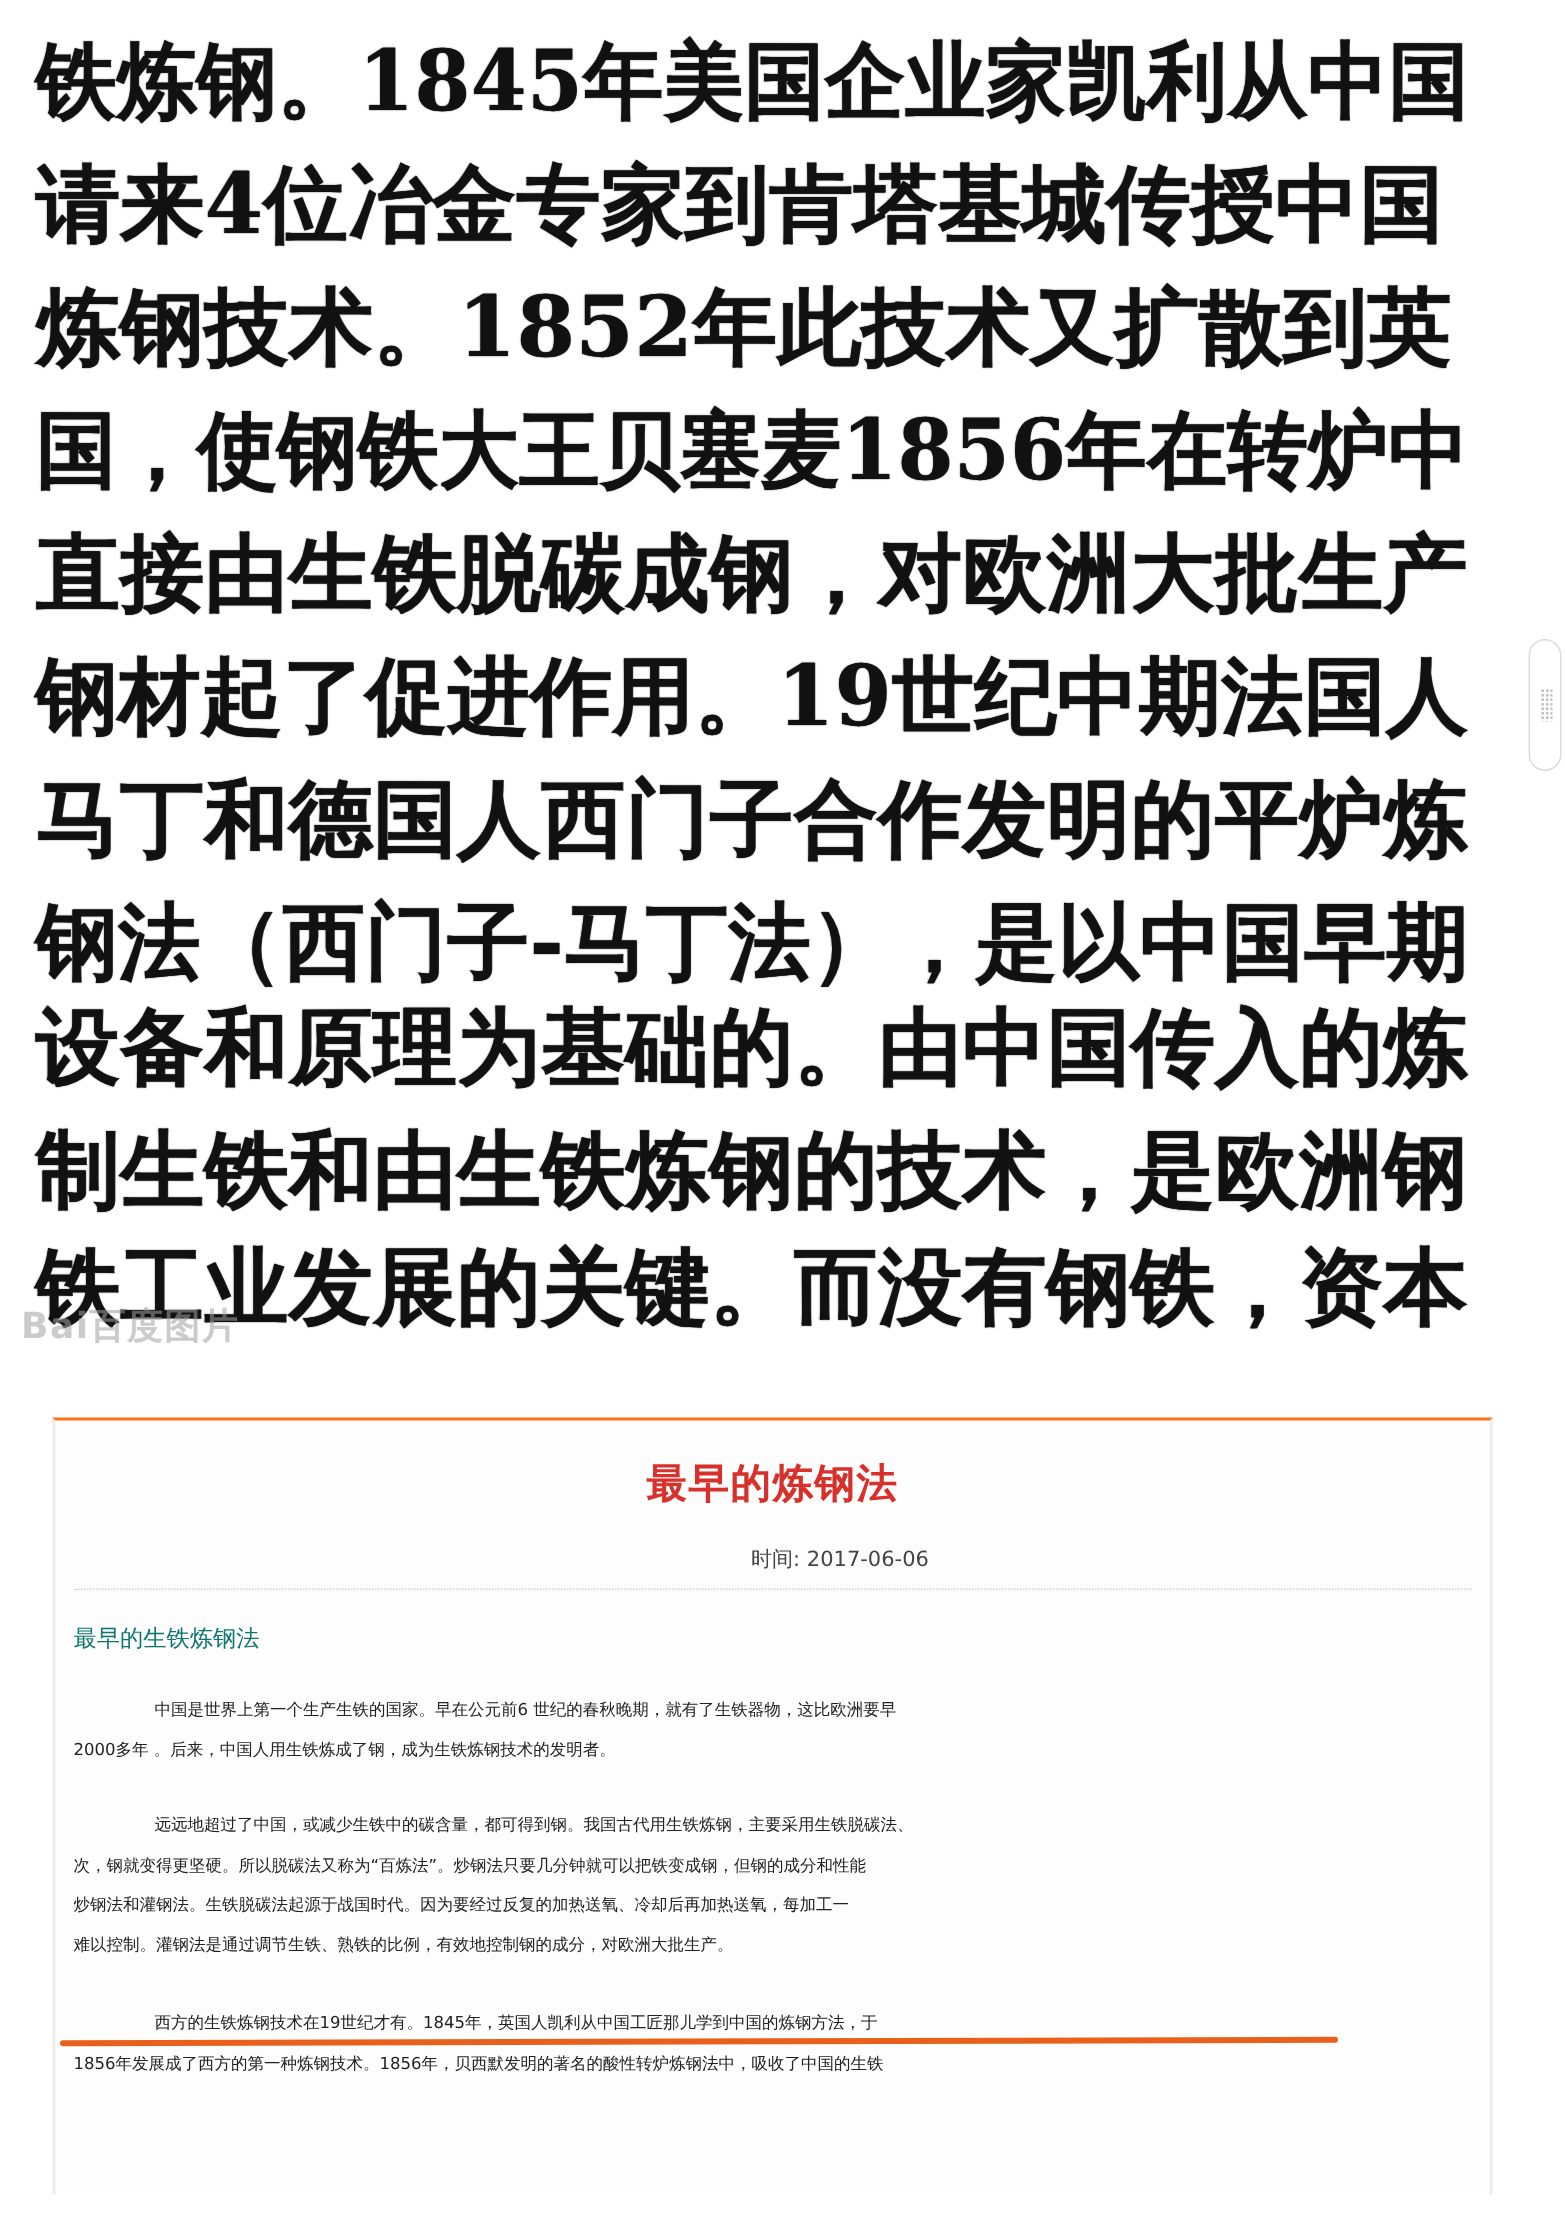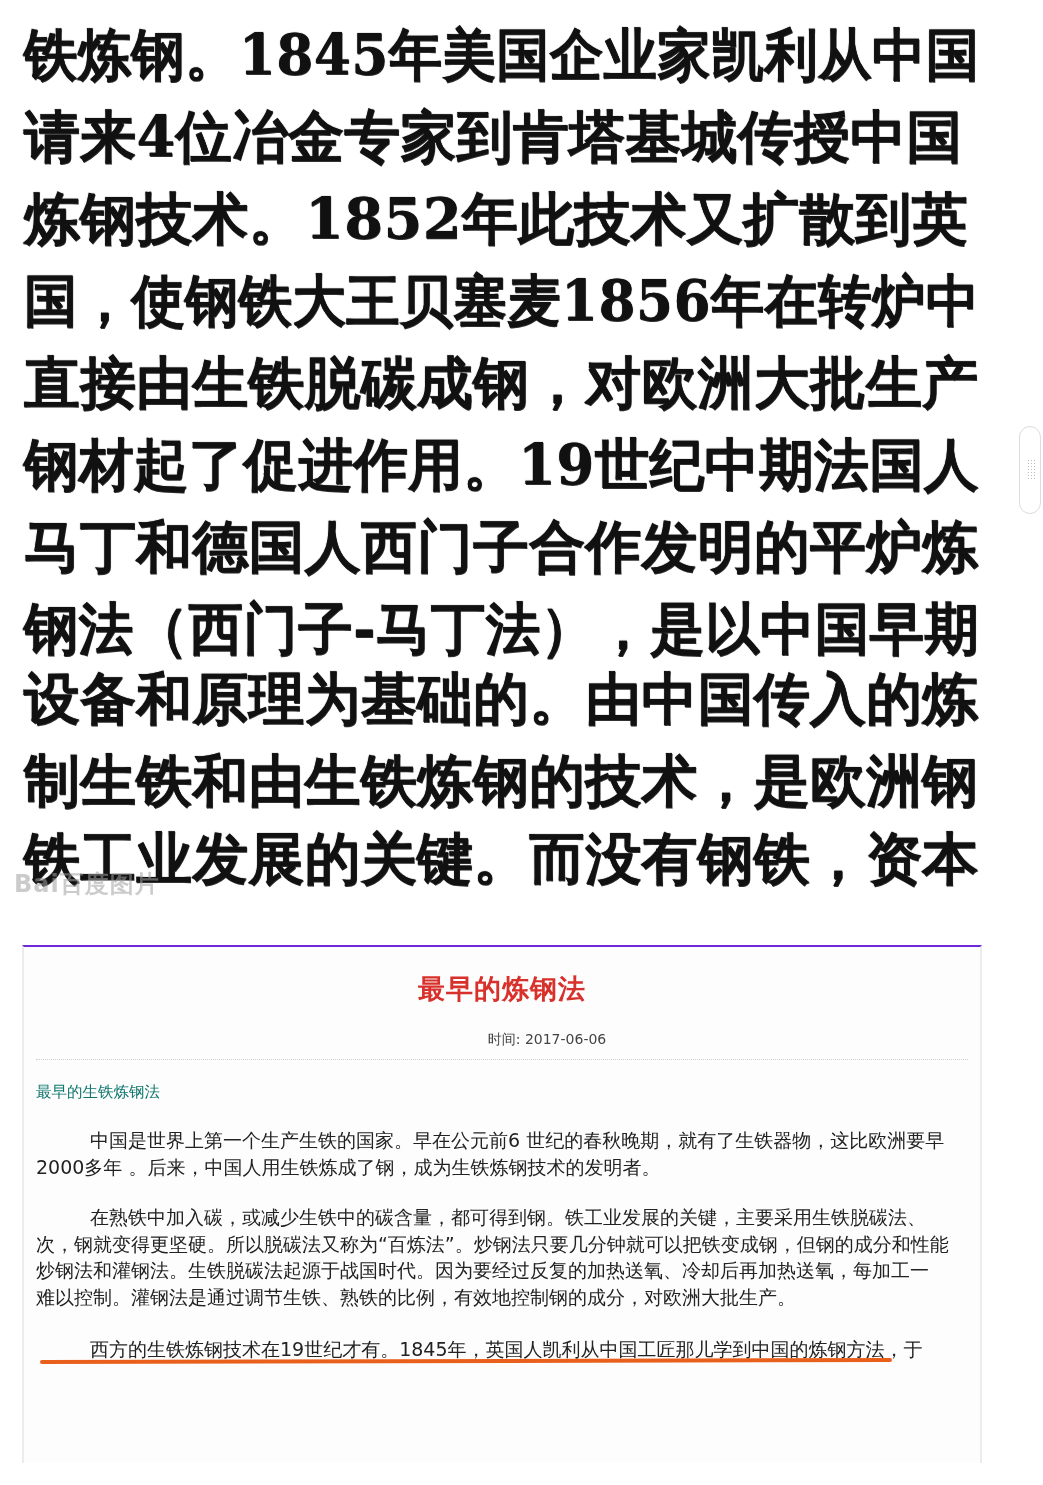--- a/index.html
+++ b/index.html
@@ -68,26 +68,26 @@
       top: 32px;
       width: 8px;
       height: 22px;
       background-image: radial-gradient(circle, #bdbdbd 0.8px, transparent 1px);
       background-size: 3px 3px;
     }
 
     
     .article {
       position: absolute;
-      left: 22px;
+      left: 35px;
       top: 945px;
       width: 960px;
       height: 518px;
       background: #fdfdfd;
-      border-top: 2px solid #6d28d9;
+      border-top: 2px solid #f97316;
       border-left: 2px solid #ececec;
       border-right: 2px solid #ececec;
       box-sizing: border-box;
     }
     .article-title {
       position: absolute;
       left: 0;
       top: 24px;
       width: 100%;
       text-align: center;
@@ -119,21 +119,21 @@
       position: absolute;
       left: 12px;
       top: 135px;
       font-size: 15.5px;
       color: #0f766e;
     }
     .para {
       position: absolute;
       left: 12px;
       width: 930px;
-      font-size: 19px;
+      font-size: 11px;
       line-height: 26.5px;
       color: #222222;
     }
     .para .indent {
       display: inline-block;
       width: 54px;
     }
     .underlined {
       position: relative;
     }
@@ -175,24 +175,25 @@
   <div class="article-date">时间: 2017-06-06</div>
   <div class="article-divider"></div>
   <div class="article-subheading">最早的生铁炼钢法</div>
 
   <div class="para" style="top:180px;">
     <div style="white-space: nowrap;"><span class="indent"></span><span>中国是世界上第一个生产生铁的国家。早在公元前6 世纪的春秋晚期，就有了生铁器物，这比欧洲要早</span></div>
     <div style="white-space: nowrap;">2000多年 。后来，中国人用生铁炼成了钢，成为生铁炼钢技术的发明者。</div>
   </div>
 
   <div class="para" style="top:257px;">
-    <div style="white-space: nowrap;"><span class="indent"></span><span>在熟铁中加入碳，或减少生铁中的碳含量，都可得到钢。铁工业发展的关键，主要采用生铁脱碳法、</span></div>
+    <div style="white-space: nowrap;"><span class="indent"></span><span>远远地超过了中国，或减少生铁中的碳含量，都可得到钢。我国古代用生铁炼钢，主要采用生铁脱碳法、</span></div>
     <div style="white-space: nowrap;">次，钢就变得更坚硬。所以脱碳法又称为“百炼法”。炒钢法只要几分钟就可以把铁变成钢，但钢的成分和性能</div>
     <div style="white-space: nowrap;">炒钢法和灌钢法。生铁脱碳法起源于战国时代。因为要经过反复的加热送氧、冷却后再加热送氧，每加工一</div>
     <div style="white-space: nowrap;">难以控制。灌钢法是通过调节生铁、熟铁的比例，有效地控制钢的成分，对欧洲大批生产。</div>
   </div>
 
   <div class="para" style="top:389px;">
     <div style="white-space: nowrap;"><span class="indent"></span><span class="underlined">西方的生铁炼钢技术在19世纪才有。1845年，英国人凯利从中国工匠那儿学到中国的炼钢方法，于</span></div>
+    <div style="white-space: nowrap;">1856年发展成了西方的第一种炼钢技术。1856年，贝西默发明的著名的酸性转炉炼钢法中，吸收了中国的生铁</div>
   </div>
 </div>
 
 <div class="underline-mark"></div>
 
 </body></html>

